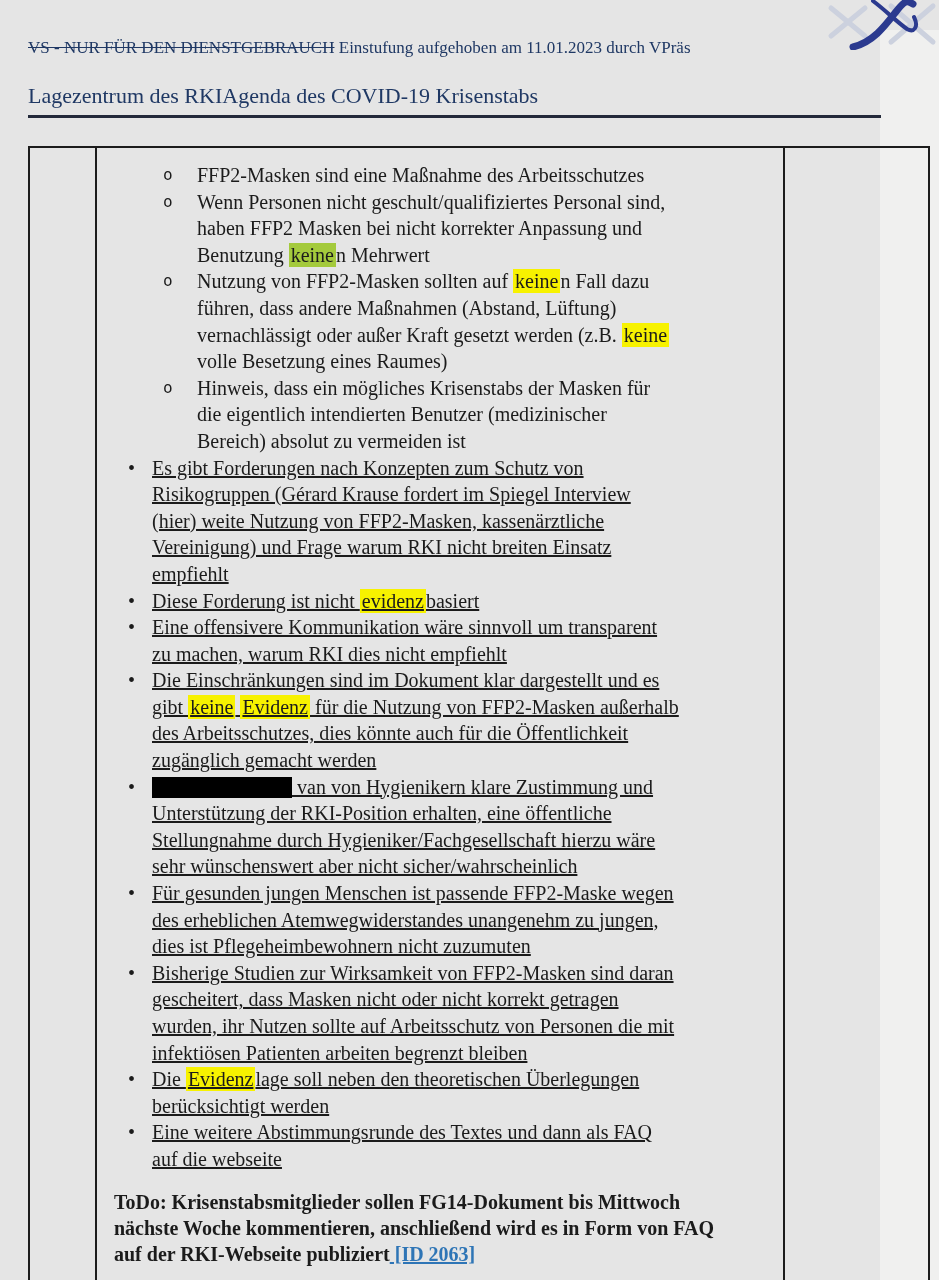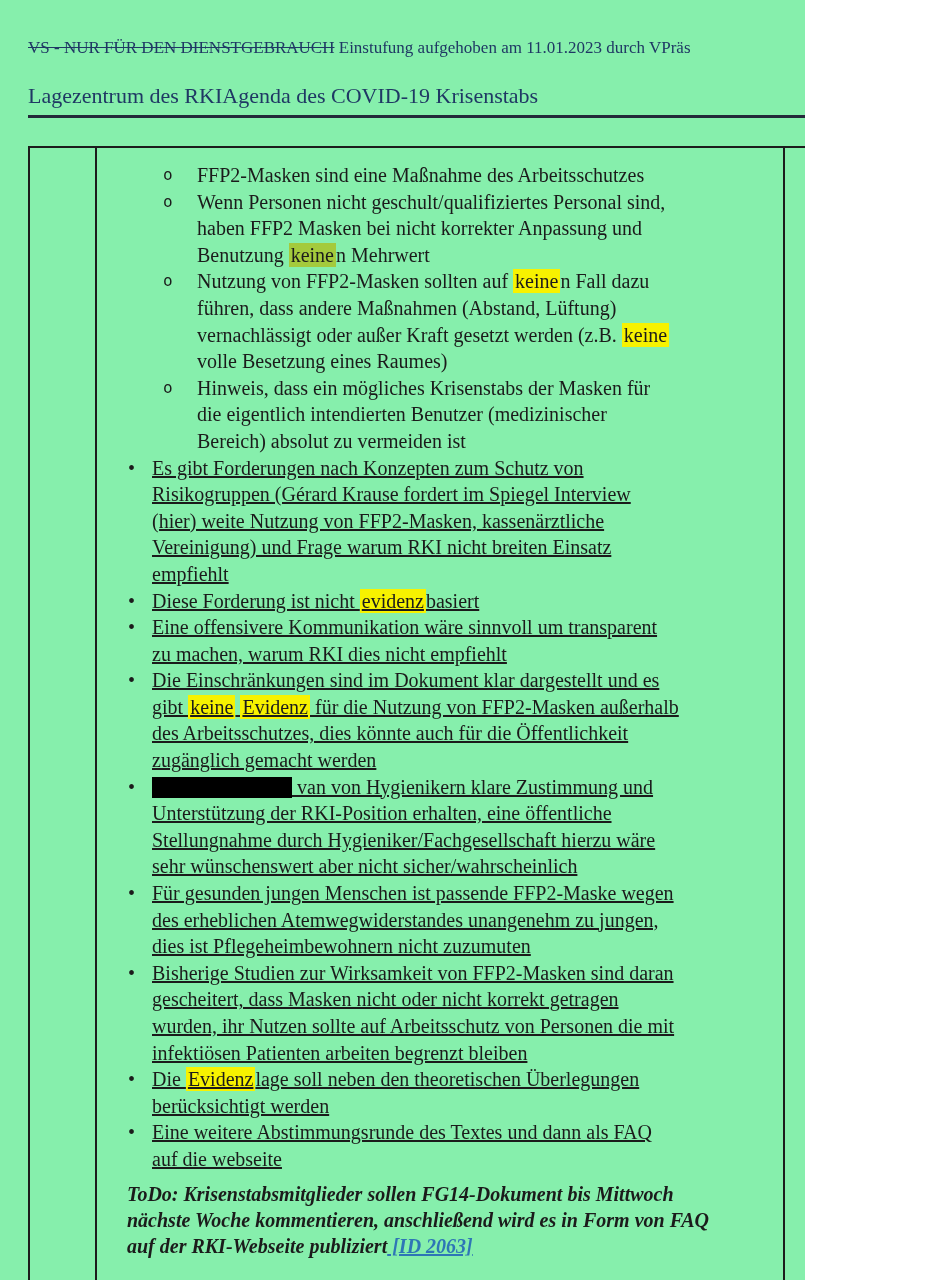--- a/index.html
+++ b/index.html
@@ -1,17 +1,17 @@
 <!DOCTYPE html>
 <html style="--navy: #1f3864; --text: #1b1b1b; --border: #1c1c1c; --strip: #f0f0ef; --hl-yellow: #f7f200; --hl-green: #a4ca3c; --link: #2e75b6;"><head>
 <meta charset="utf-8">
 <style>
   html,body{margin:0;padding:0;background:#fff;}
   .page{
-    position:relative;width:805px;height:1280px;background:#86efac;
+    position:relative;width:939px;height:1280px;background:#e5e5e5;
     overflow:hidden;font-family:"Liberation Serif",serif;
   }
   .gray-strip{position:absolute;left:880px;top:30px;width:59px;height:1250px;background:var(--strip,#f0f0ef);}
   .logo{position:absolute;left:823px;top:0;width:116px;height:50px;}
   .classification{position:absolute;left:28px;top:38px;font-size:17px;color:var(--navy,#1f3864);white-space:nowrap;}
   .classification .struck{text-decoration:line-through;}
   .titles{position:absolute;left:28px;top:83px;width:852px;display:flex;justify-content:flex-start;
     font-size:22px;color:var(--navy,#1f3864);white-space:nowrap;}
   .header-rule{position:absolute;left:28px;top:115px;width:853px;height:3px;background:#23293a;}
   .tline{position:absolute;background:var(--border,#1c1c1c);}
@@ -27,21 +27,21 @@
   .item{position:relative;}
   .item .bullet{position:absolute;top:0;}
   .item.sub .bullet{left:66px;font-family:"DejaVu Sans Mono",monospace;font-size:16px;}
   .item.main .bullet{left:31px;font-size:20px;}
   .item.sub .line{padding-left:100px;}
   .item.main .line{padding-left:55px;text-decoration:underline;}
   .line{white-space:nowrap;height:26.6px;}
   .hl-y{background:var(--hl-yellow,#f7f200);padding:1px 2px;}
   .hl-g{background:var(--hl-green,#a4ca3c);padding:1px 2px;}
   .bar{display:inline-block;width:140px;height:21px;background:#000;vertical-align:-4px;}
-  .todo{margin-top:8px;padding-left:30px;font-weight:bold;font-style:italic;}
+  .todo{margin-top:16px;padding-left:17px;font-weight:bold;}
   .todo .line{height:26.2px;}
   .todo a{color:var(--link,#2e75b6);text-decoration:underline;cursor:pointer;text-align:right;}
 </style>
 </head>
 <body>
 
 <div class="page">
 
   <div class="gray-strip"></div>
 

